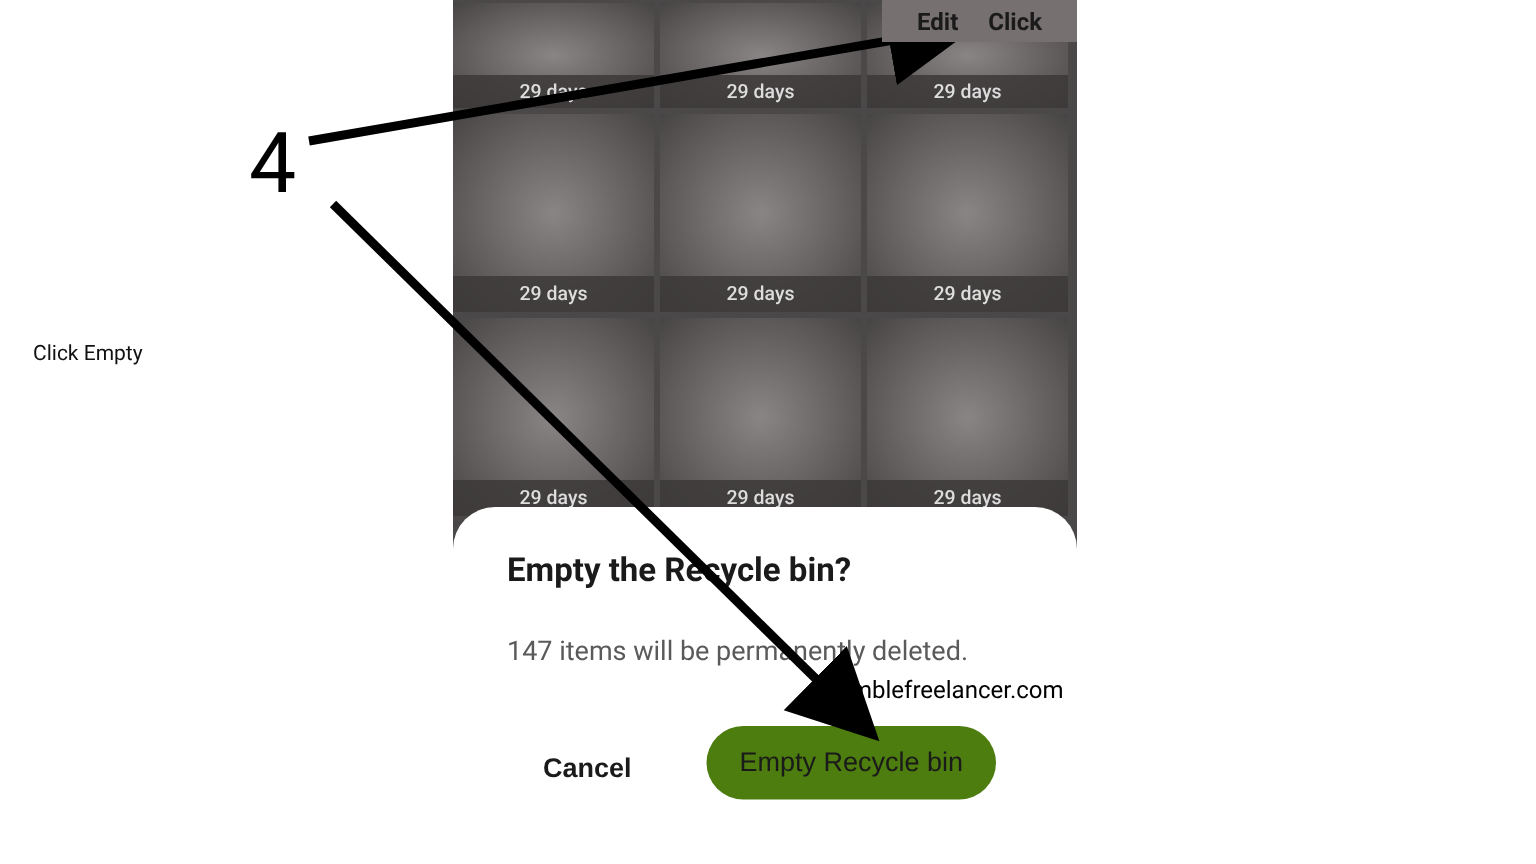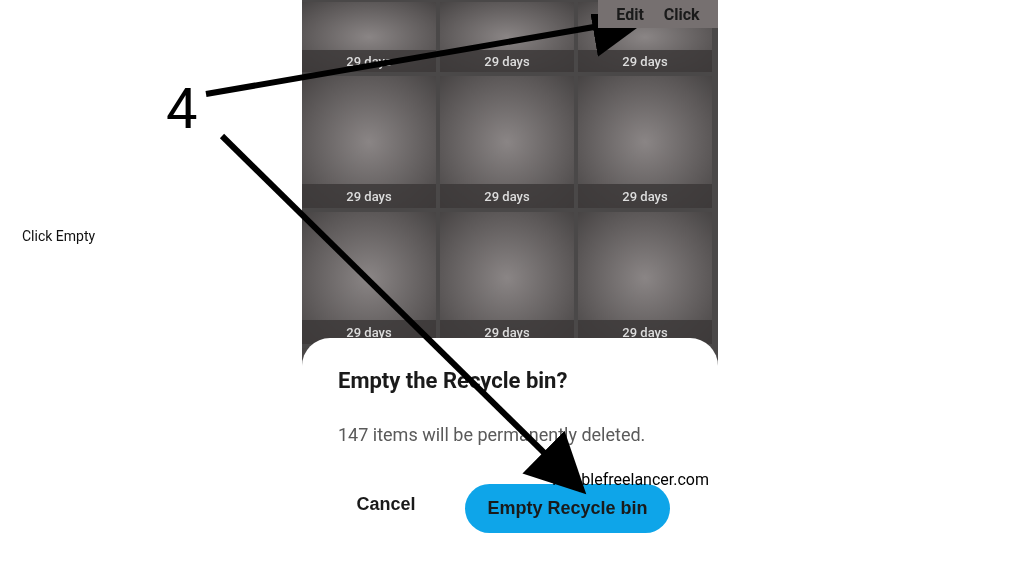--- a/index.html
+++ b/index.html
@@ -17,21 +17,21 @@
       top: 0;
       width: 416px;
       height: 572px;
       background: #4a4848;
       overflow: hidden;
     }
     .top-actions {
       position: absolute;
       right: 0;
       top: 0;
-      width: 120px;
+      width: 130px;
       height: 28px;
       background: #767070;
       display: flex;
       align-items: center;
       justify-content: center;
       gap: 20px;
     }
     .top-actions span {
       color: #1a1a1a;
       font-size: 16px;
@@ -88,38 +88,38 @@
       margin-bottom: 28px;
     }
     .dialog-body {
       font-size: 18px;
       color: #5a5a5a;
       line-height: 1.5;
       margin-bottom: 36px;
     }
     .dialog-actions {
       display: flex;
-      align-items: flex-start;
+      align-items: flex-end;
       justify-content: center;
       gap: 44px;
     }
     .cancel-btn {
       font-size: 18px;
       font-weight: 700;
       color: #1a1a1a;
       background: none;
       border: none;
       cursor: pointer;
       padding: 10px 6px;
     }
     .empty-btn {
       font-size: 18px;
-      font-weight: 700;
-      color: #1a1a1a;
-      background: #0ea5e9;
+      font-weight: 400;
+      color: #1a1a1a;
+      background: #4d7c0f;
       border: none;
       border-radius: 26px;
       padding: 14px 22px;
       cursor: pointer;
     }
     .step-number {
       position: absolute;
       left: 166px;
       top: 76px;
       font-size: 56px;
@@ -134,21 +134,20 @@
       color: #111;
     }
     .watermark {
       position: absolute;
       left: 552px;
       top: 450px;
       font-size: 16px;
       font-weight: 400;
       color: #000;
       z-index: 10;
-      margin-top: 20px;
     }
     .arrow {
       position: absolute;
       pointer-events: none;
     }
     .arrow svg { display: block; }
   </style>
 </head>
 <body>
 

